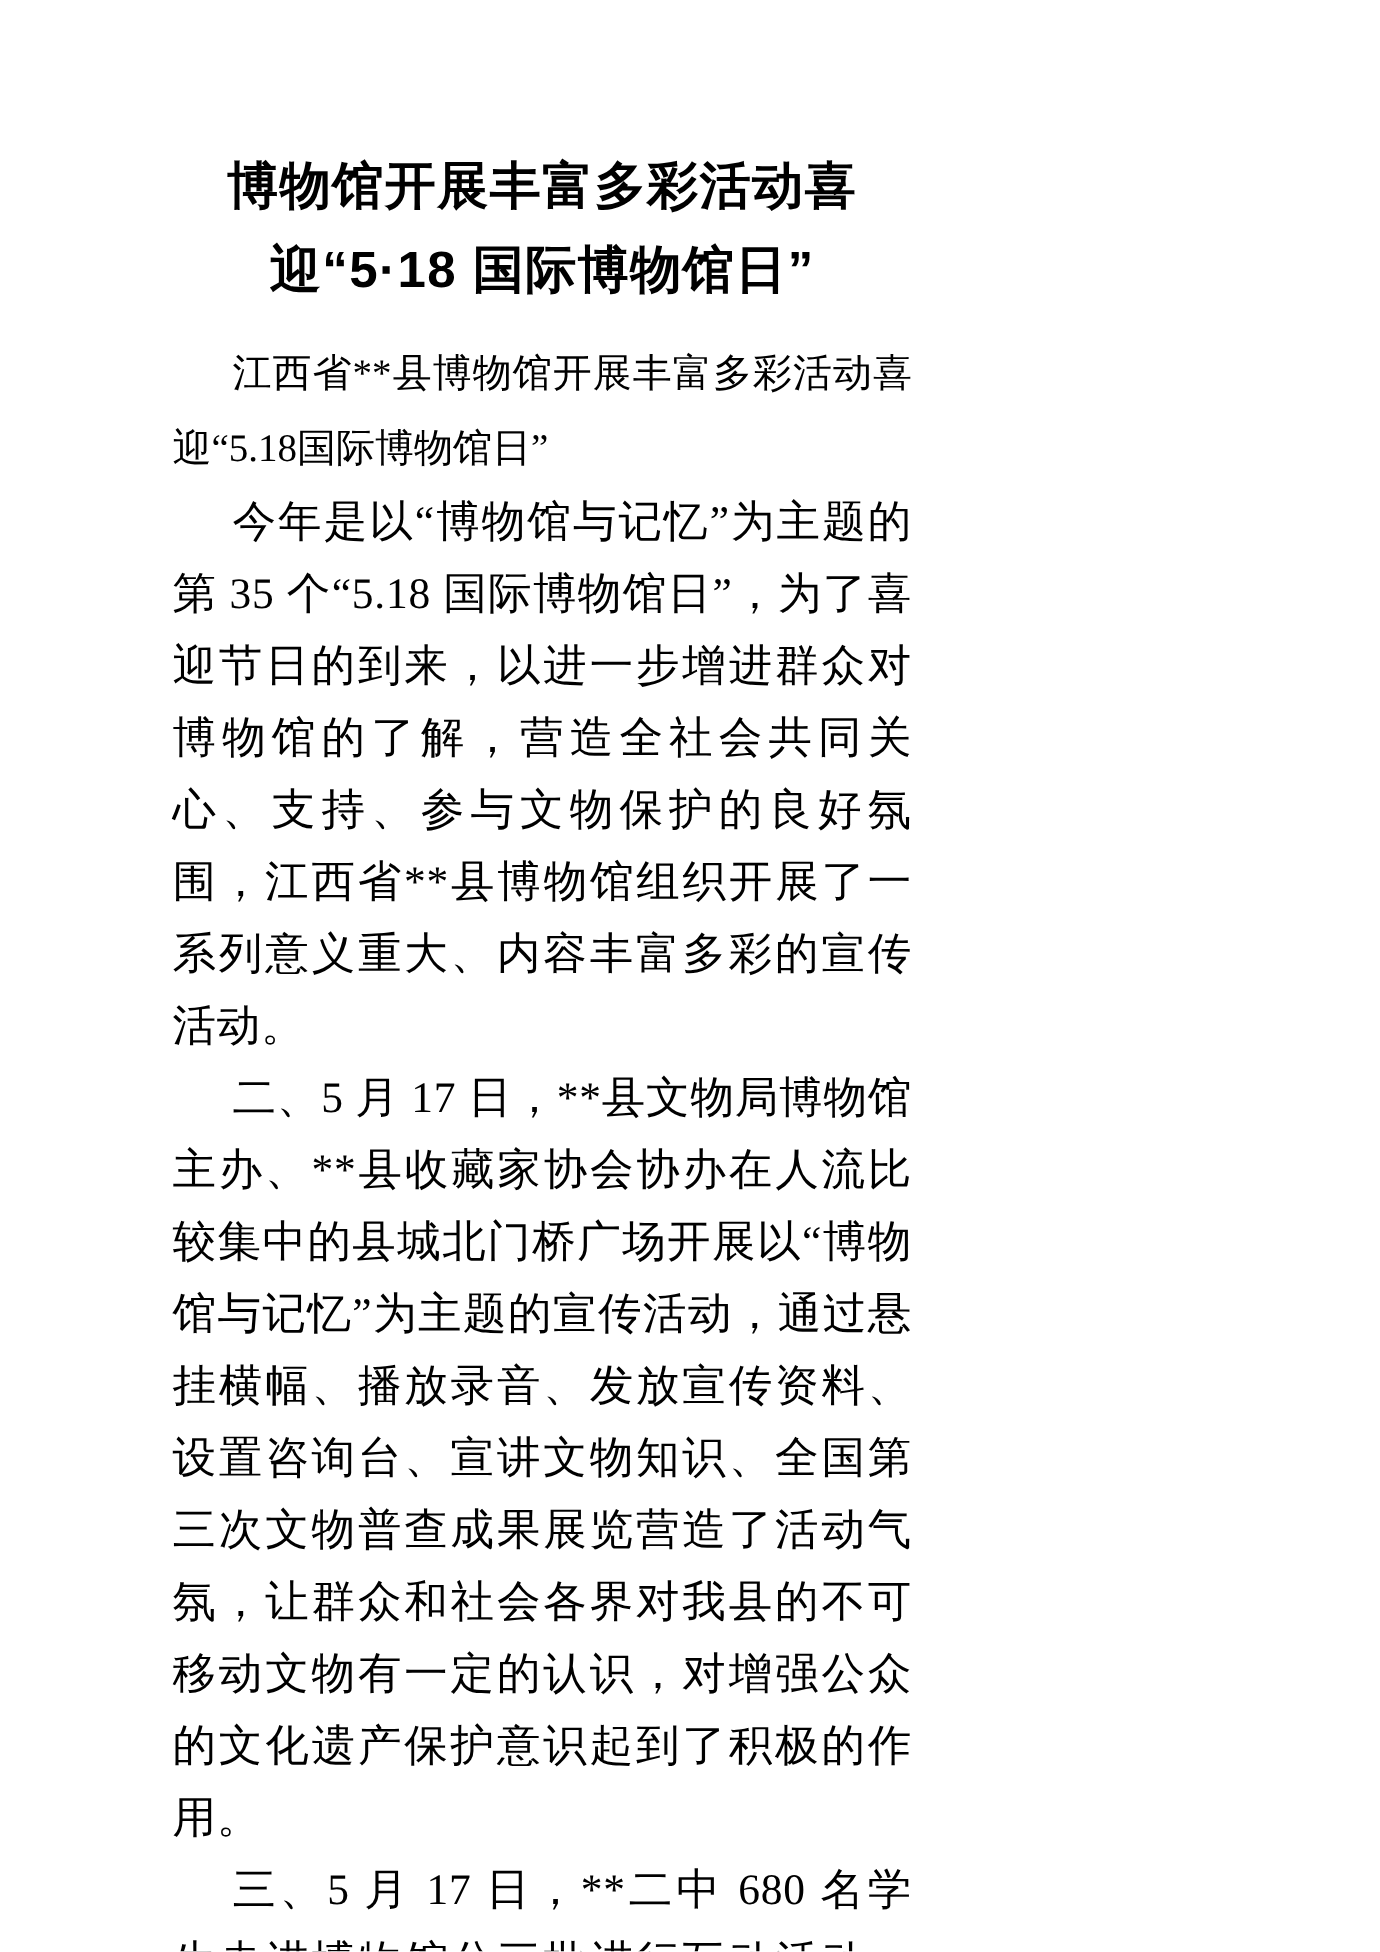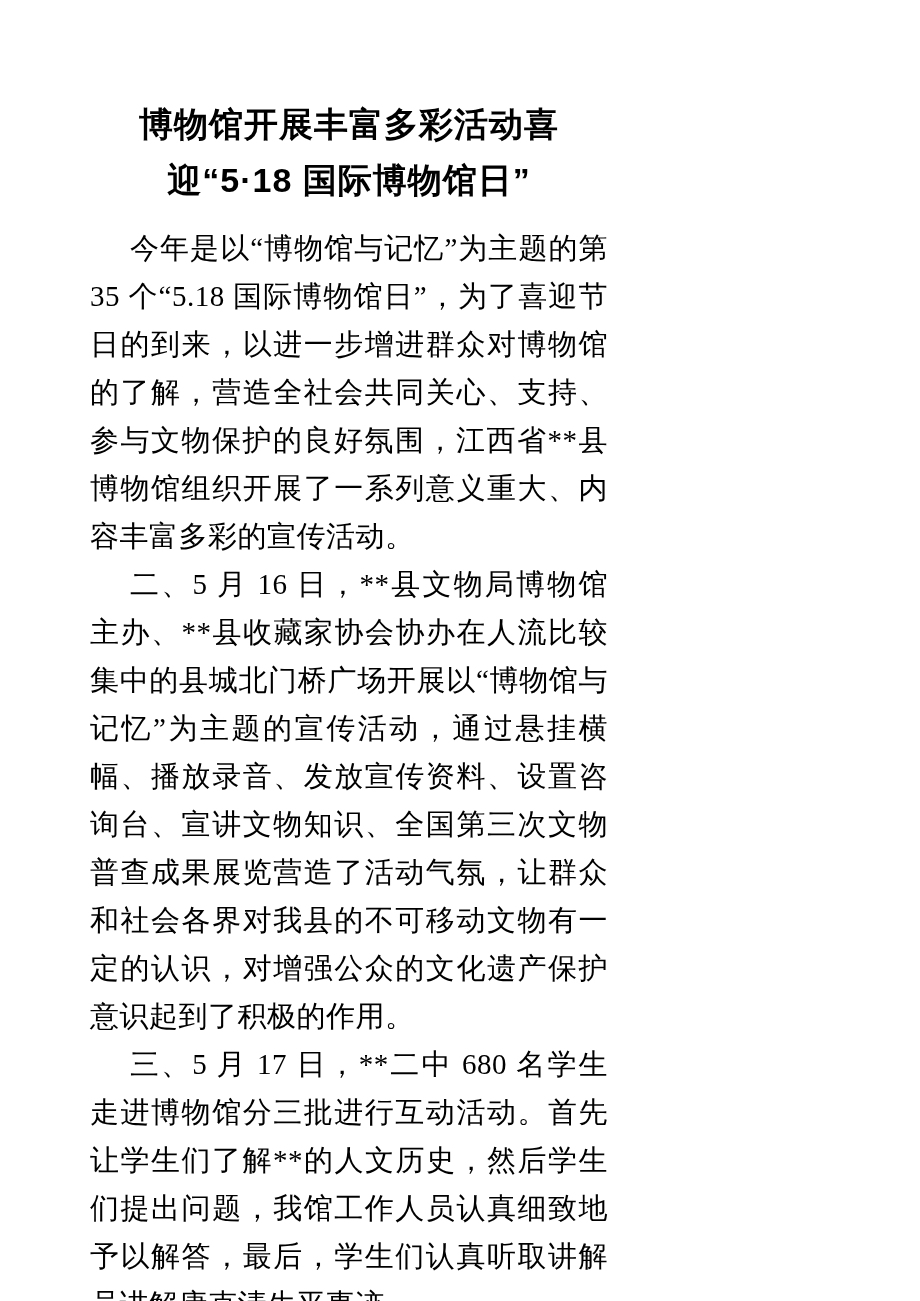--- a/index.html
+++ b/index.html
@@ -6,21 +6,21 @@
     margin: 0;
     padding: 0;
     background: #ffffff;
   }
   .doc-page {
     position: relative;
     width: 736px;
     height: 1301px;
     background: #ffffff;
     box-sizing: border-box;
-    padding: 96px 128px 0 90px;
+    padding: 96px 128px 0 115px;
     overflow: hidden;
   }
   .doc-title {
     margin: 0 0 16px 0;
     font-family: "Liberation Sans", sans-serif;
     font-weight: bold;
     font-size: 34px;
     line-height: 56px;
     color: #000000;
     text-align: center;
@@ -45,17 +45,18 @@
     letter-spacing: 0px;
   }
 </style>
 </head>
 <body>
 
 <div class="doc-page">
   <h1 class="doc-title">博物馆开展丰富多彩活动喜迎“5·18 国际博物馆日”</h1>
 
   <div class="doc-body">
+    <p class="para para-lead">江西省**县博物馆开展丰富多彩活动喜迎“5.18国际博物馆日”</p>
     <p class="para">今年是以“博物馆与记忆”为主题的第 35 个“5.18 国际博物馆日”，为了喜迎节日的到来，以进一步增进群众对博物馆的了解，营造全社会共同关心、支持、参与文物保护的良好氛围，江西省**县博物馆组织开展了一系列意义重大、内容丰富多彩的宣传活动。</p>
-    <p class="para">二、5 月 16 日，**县文物局博物馆主办、**县收藏家协会协办在人流比较集中的县城北门桥广场开展以“博物馆与记忆”为主题的宣传活动，通过悬挂横幅、播放录音、发放宣传资料、设置咨询台、宣讲文物知识、全国第三次文物普查成果展览营造了活动气氛，让群众和社会各界对我县的不可移动文物有一定的认识，对增强公众的文化遗产保护意识起到了积极的作用。</p>
+    <p class="para">二、5 月 17 日，**县文物局博物馆主办、**县收藏家协会协办在人流比较集中的县城北门桥广场开展以“博物馆与记忆”为主题的宣传活动，通过悬挂横幅、播放录音、发放宣传资料、设置咨询台、宣讲文物知识、全国第三次文物普查成果展览营造了活动气氛，让群众和社会各界对我县的不可移动文物有一定的认识，对增强公众的文化遗产保护意识起到了积极的作用。</p>
     <p class="para">三、5 月 17 日，**二中 680 名学生走进博物馆分三批进行互动活动。首先让学生们了解**的人文历史，然后学生们提出问题，我馆工作人员认真细致地予以解答，最后，学生们认真听取讲解员讲解康克清生平事迹。</p>
   </div>
 </div>
 
 </body></html>

